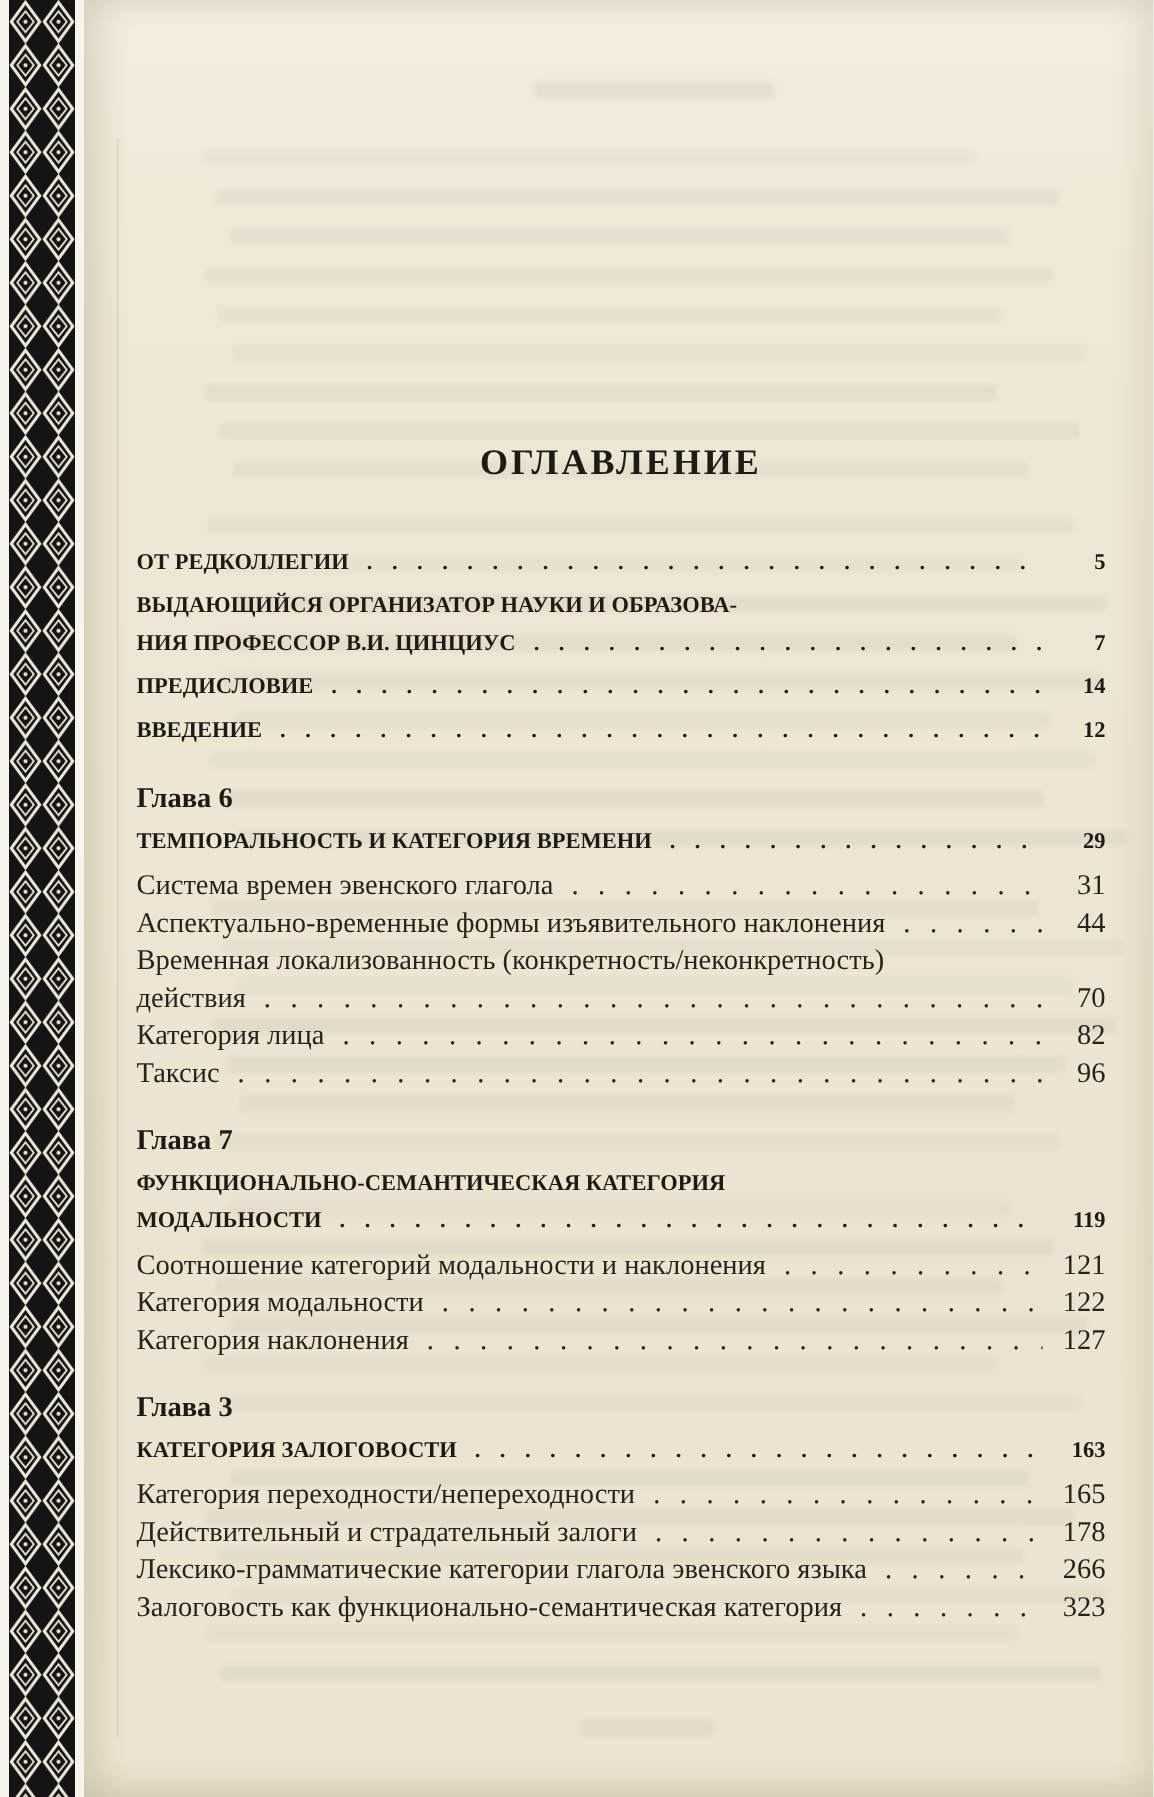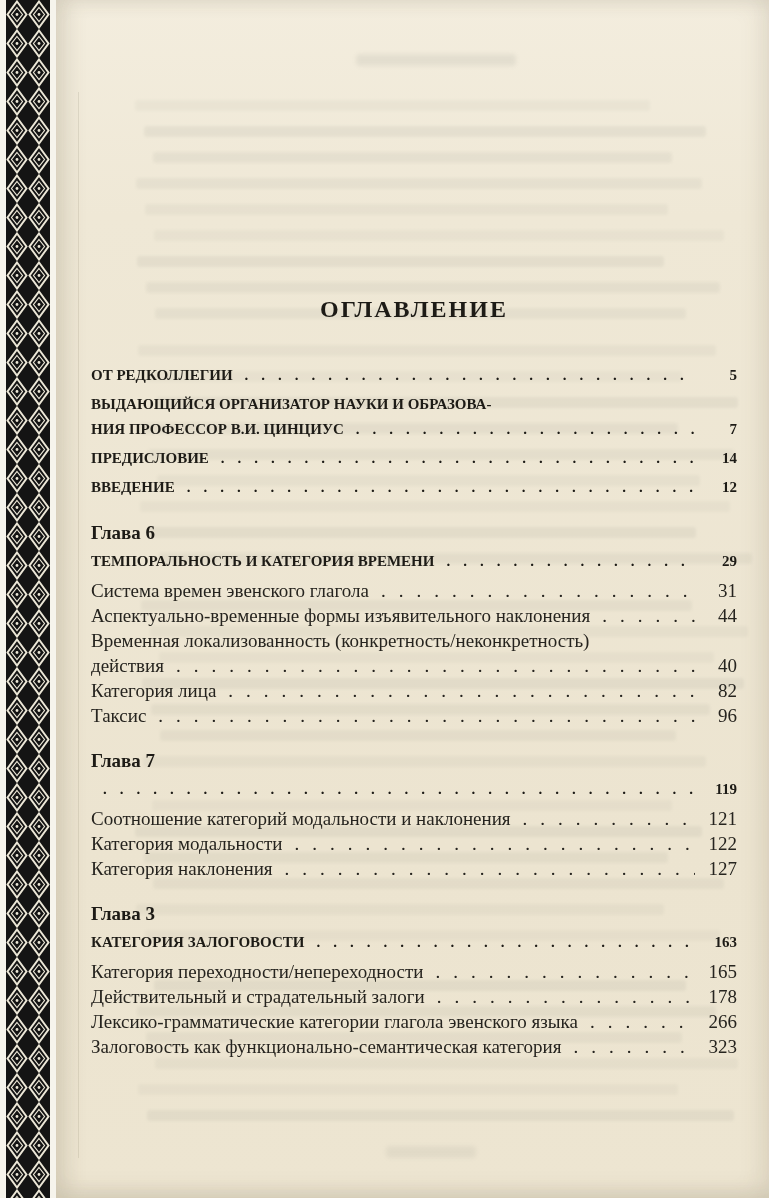--- a/index.html
+++ b/index.html
@@ -180,21 +180,21 @@
               <span class="txt">Аспектуально-временные формы изъявительного наклонения</span>
               <span class="leader">............................................................</span>
               <span class="pg">44</span>
             </div>
           </div>
           <div class="entry item">
             <div class="line plain">Временная локализованность (конкретность/неконкретность)</div>
             <div class="line row">
               <span class="txt">действия</span>
               <span class="leader">............................................................</span>
-              <span class="pg">40</span>
+              <span class="pg">70</span>
             </div>
           </div>
           <div class="entry item">
             <div class="line row">
               <span class="txt">Категория лица</span>
               <span class="leader">............................................................</span>
               <span class="pg">82</span>
             </div>
           </div>
           <div class="entry item">
@@ -203,21 +203,23 @@
               <span class="leader">............................................................</span>
               <span class="pg">96</span>
             </div>
           </div>
           <div class="entry chapter">
             <div class="line row">
               <span class="txt">Глава 7</span>
             </div>
           </div>
           <div class="entry heading">
-            <div class="line row">
+            <div class="line plain">ФУНКЦИОНАЛЬНО-СЕМАНТИЧЕСКАЯ КАТЕГОРИЯ</div>
+            <div class="line row">
+              <span class="txt">МОДАЛЬНОСТИ</span>
               <span class="leader">............................................................</span>
               <span class="pg">119</span>
             </div>
           </div>
           <div class="entry item">
             <div class="line row">
               <span class="txt">Соотношение категорий модальности и наклонения</span>
               <span class="leader">............................................................</span>
               <span class="pg">121</span>
             </div>

